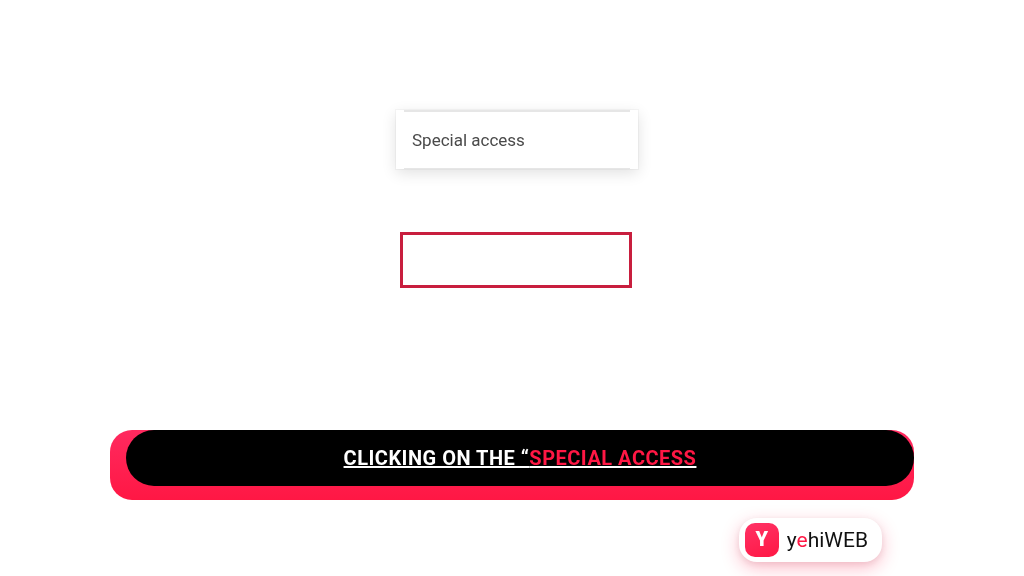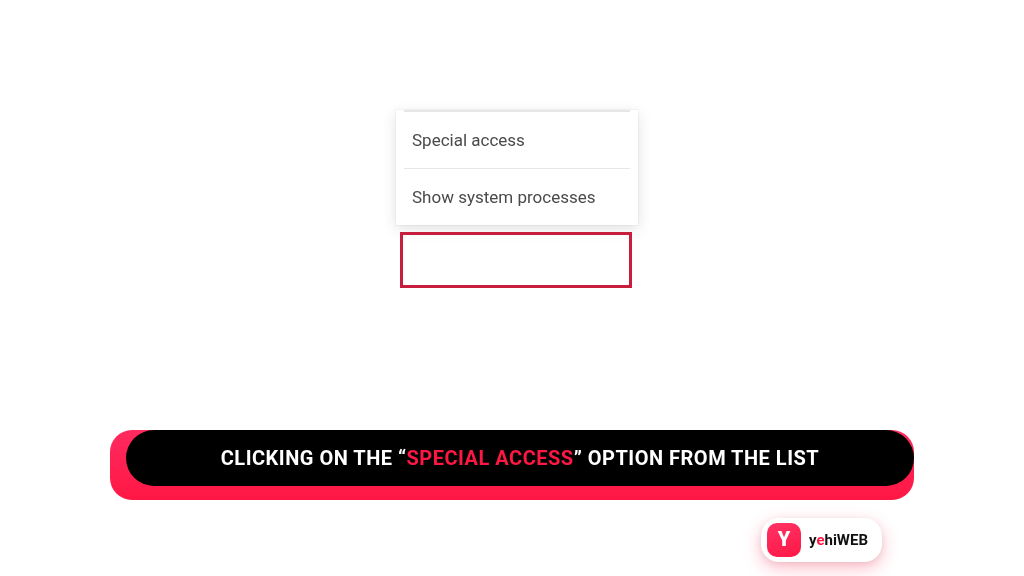--- a/index.html
+++ b/index.html
@@ -77,20 +77,21 @@
     background: #000;
     border-radius: 28px;
     display: flex;
     align-items: center;
     justify-content: center;
     white-space: nowrap;
     font-weight: 700;
     font-size: 20px;
     letter-spacing: 0.5px;
     color: #fff;
+    text-decoration: underline;
   }
   .black-front .accent { color: var(--pink-accent); }
 
   
   .logo-badge {
     position: absolute;
     right: 142px;
     top: 518px;
     display: flex;
     align-items: center;
@@ -110,49 +111,45 @@
     justify-content: center;
     margin-right: 8px;
   }
   .logo-y {
     color: #fff;
     font-weight: 900;
     font-size: 20px;
     transform: translateY(-1px);
   }
   .logo-text {
-    font-weight: 700;
-    font-size: 15px;
+    font-weight: 400;
+    font-size: 21px;
     color: #111;
   }
   .logo-text .pink-letter { color: var(--pink-accent); }
 </style>
 </head>
 <body>
 
 <div class="menu-card">
   <div class="menu-divider"></div>
   <div class="menu-divider"></div>
   <div class="menu-item">
     <span>Special access</span>
   </div>
   <div class="menu-divider"></div>
-  <div class="menu-item">
-    <span>Show system processes</span>
-  </div>
 </div>
 
 <div class="highlight-box"></div>
 
 <div class="caption-wrap">
   <div class="pink-back"></div>
   <div class="black-front">
     <span>CLICKING ON THE “</span>
     <span class="accent">SPECIAL ACCESS</span>
-    <span>” OPTION FROM THE LIST</span>
   </div>
 </div>
 
 <div class="logo-badge">
   <div class="logo-square">
     <span class="logo-y">Y</span>
   </div>
   <span class="logo-text">
     <span>y</span><span class="pink-letter">e</span><span>hiWEB</span>
   </span>

